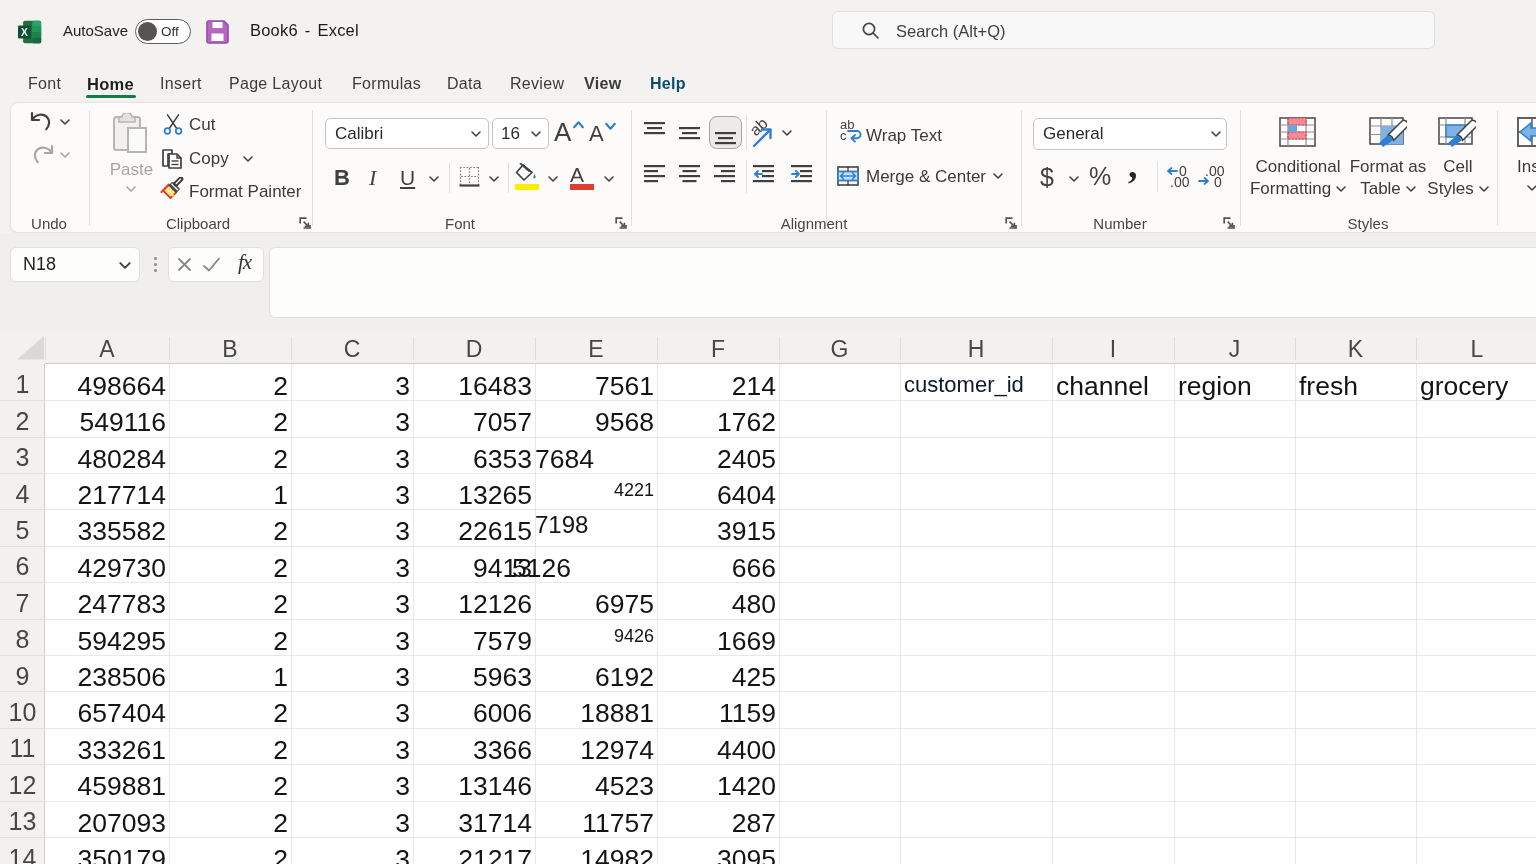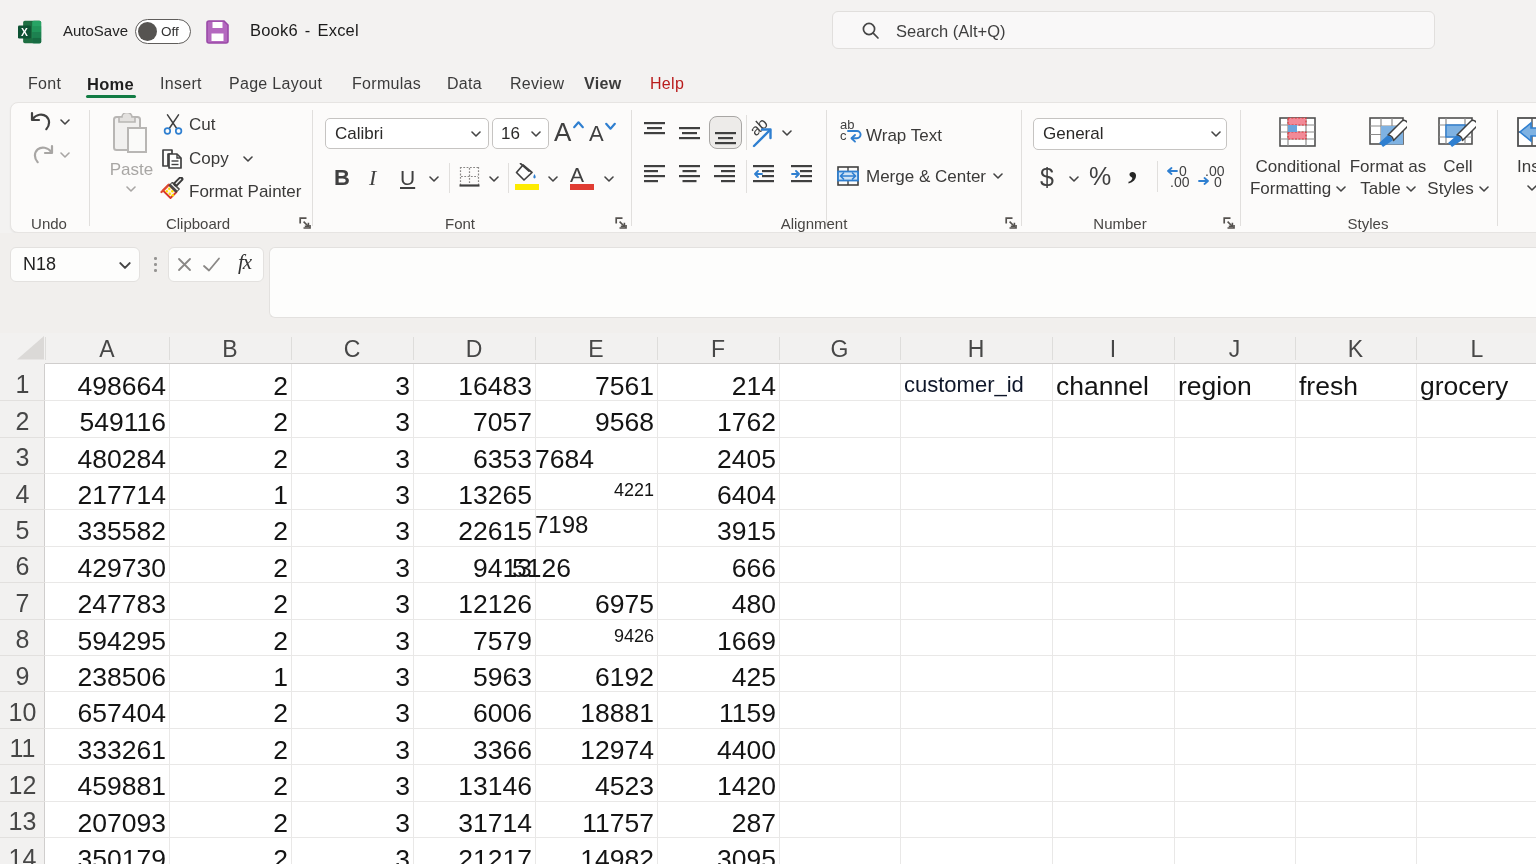--- a/index.html
+++ b/index.html
@@ -38,21 +38,21 @@
 </svg>
 <div class="ab" style="left:896px;top:22px;font-size:16.5px;color:#3f3f3f">Search (Alt+Q)</div>
 <div class="ab" style="left:28px;top:75px;font-size:16px;font-weight:normal;letter-spacing:0.3px;color:#3b3b3b">Font</div>
 <div class="ab" style="left:87px;top:75px;font-size:16.5px;font-weight:bold;letter-spacing:0.3px;color:#1f1f1f">Home</div>
 <div class="ab" style="left:160px;top:75px;font-size:16px;font-weight:normal;letter-spacing:0.3px;color:#3b3b3b">Insert</div>
 <div class="ab" style="left:229px;top:75px;font-size:16px;font-weight:normal;letter-spacing:0.3px;color:#3b3b3b">Page Layout</div>
 <div class="ab" style="left:352px;top:75px;font-size:16px;font-weight:normal;letter-spacing:0.3px;color:#3b3b3b">Formulas</div>
 <div class="ab" style="left:447px;top:75px;font-size:16px;font-weight:normal;letter-spacing:0.3px;color:#3b3b3b">Data</div>
 <div class="ab" style="left:510px;top:75px;font-size:16px;font-weight:normal;letter-spacing:0.3px;color:#3b3b3b">Review</div>
 <div class="ab" style="left:584px;top:75px;font-size:16px;font-weight:bold;letter-spacing:0.3px;color:#3b3b3b">View</div>
-<div class="ab" style="left:650px;top:75px;font-size:16px;font-weight:normal;letter-spacing:0.3px;color:#b91c1c">Help</div>
+<div class="ab" style="left:650px;top:75px;font-size:16px;font-weight:bold;letter-spacing:0.3px;color:#0c4a6e">Help</div>
 <div class="ab" style="left:86px;top:95px;width:50px;height:3px;background:#127c44;border-radius:2px"></div>
 <div class="ab" style="left:10px;top:102px;width:1536px;height:131px;background:#fcfbfa;border:1px solid #e6e4e2;border-radius:8px 0 0 8px;box-shadow:0 1px 2px rgba(0,0,0,0.05)"></div>
 
 <svg class="ic" style="left:29px;top:110px" width="24" height="24" viewBox="0 0 24 24">
  <path d="M3 3 L3 10 L10 10" fill="none" stroke="#404040" stroke-width="2.2" stroke-linecap="round" stroke-linejoin="round"></path>
  <path d="M3.6 9.2 C7 4.2 13.5 3.2 17.3 6.4 C21 9.6 21 15.5 17.3 19.2" fill="none" stroke="#404040" stroke-width="2.2" stroke-linecap="round"></path>
 </svg>
 <svg class="ic" style="left:31px;top:143px" width="24" height="24" viewBox="0 0 24 24">
  <path d="M21 3 L21 10 L14 10" fill="none" stroke="#a8a6a4" stroke-width="2.2" stroke-linecap="round" stroke-linejoin="round"></path>
  <path d="M20.4 9.2 C17 4.2 10.5 3.2 6.7 6.4 C3 9.6 3 15.5 6.7 19.2" fill="none" stroke="#a8a6a4" stroke-width="2.2" stroke-linecap="round"></path>

